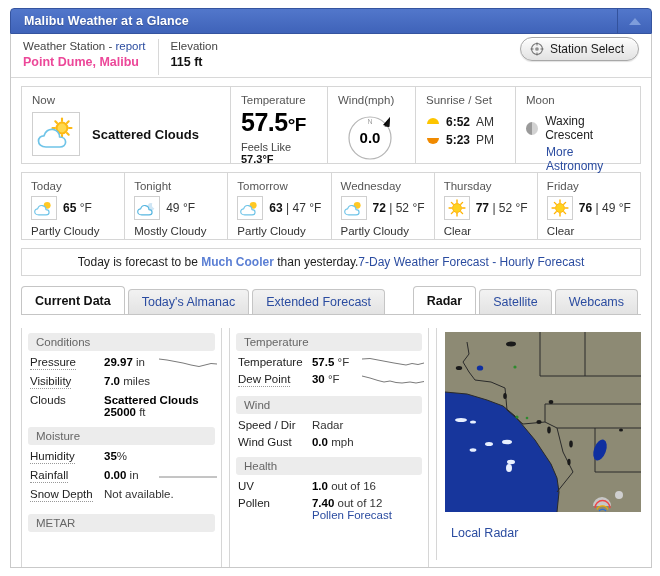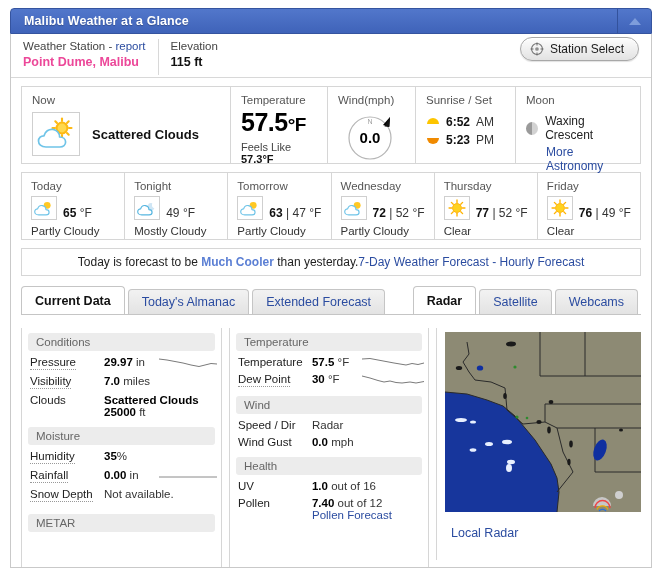--- a/index.html
+++ b/index.html
@@ -124,21 +124,21 @@
   
   .fc-strip {
     margin: 8px 10px 0 10px;
     border: 1px solid #d6d6d6;
     height: 68px;
     display: flex;
   }
   .fc-col { flex: 1; padding: 5px 8px 0 9px; position: relative; }
   .fc-col + .fc-col { border-left: 1px solid #d6d6d6; }
   .fc-day { font-size: 11.5px; color: #555; line-height: 16px; }
-  .fc-mid { display: flex; align-items: flex-end; gap: 6px; margin-top: 2px; }
+  .fc-mid { display: flex; align-items: center; gap: 6px; margin-top: 2px; }
   .fc-iconbox {
     width: 26px; height: 24px; border: 1px solid #cfcfcf; background: #fff;
     display: flex; align-items: center; justify-content: center;
   }
   .fc-temp { font-size: 12px; color: #333; white-space: nowrap; }
   .fc-temp b { color: #111; }
   .fc-desc { font-size: 11.5px; color: #333; margin-top: 5px; }
 
   
   .summary {

